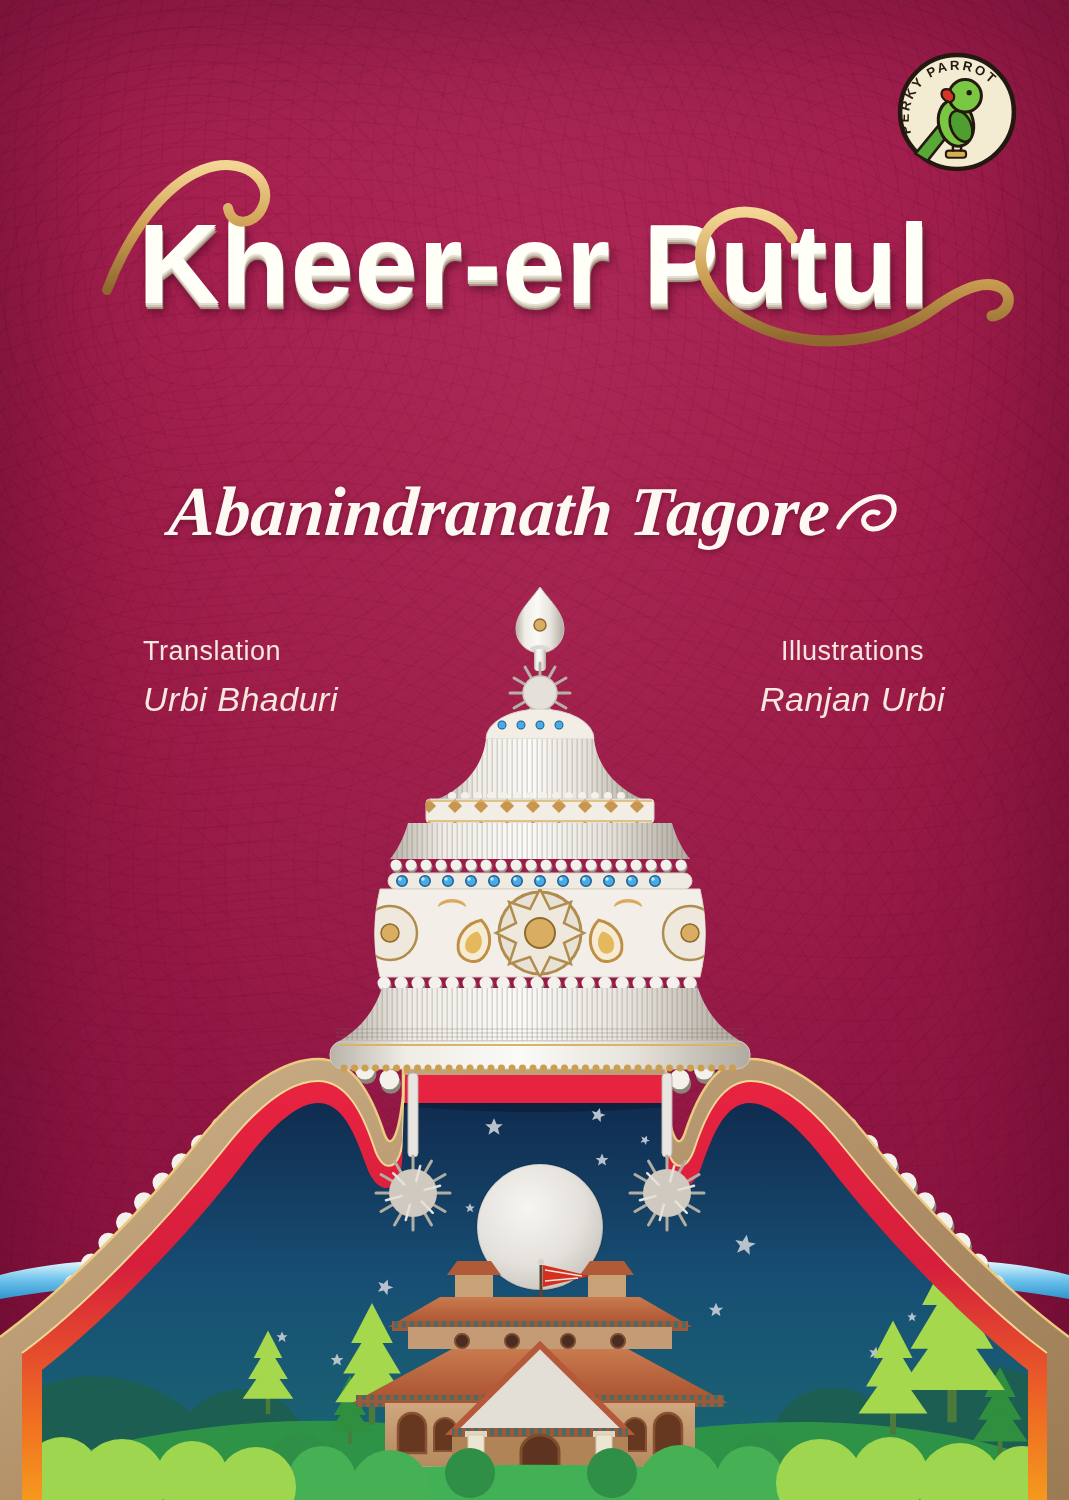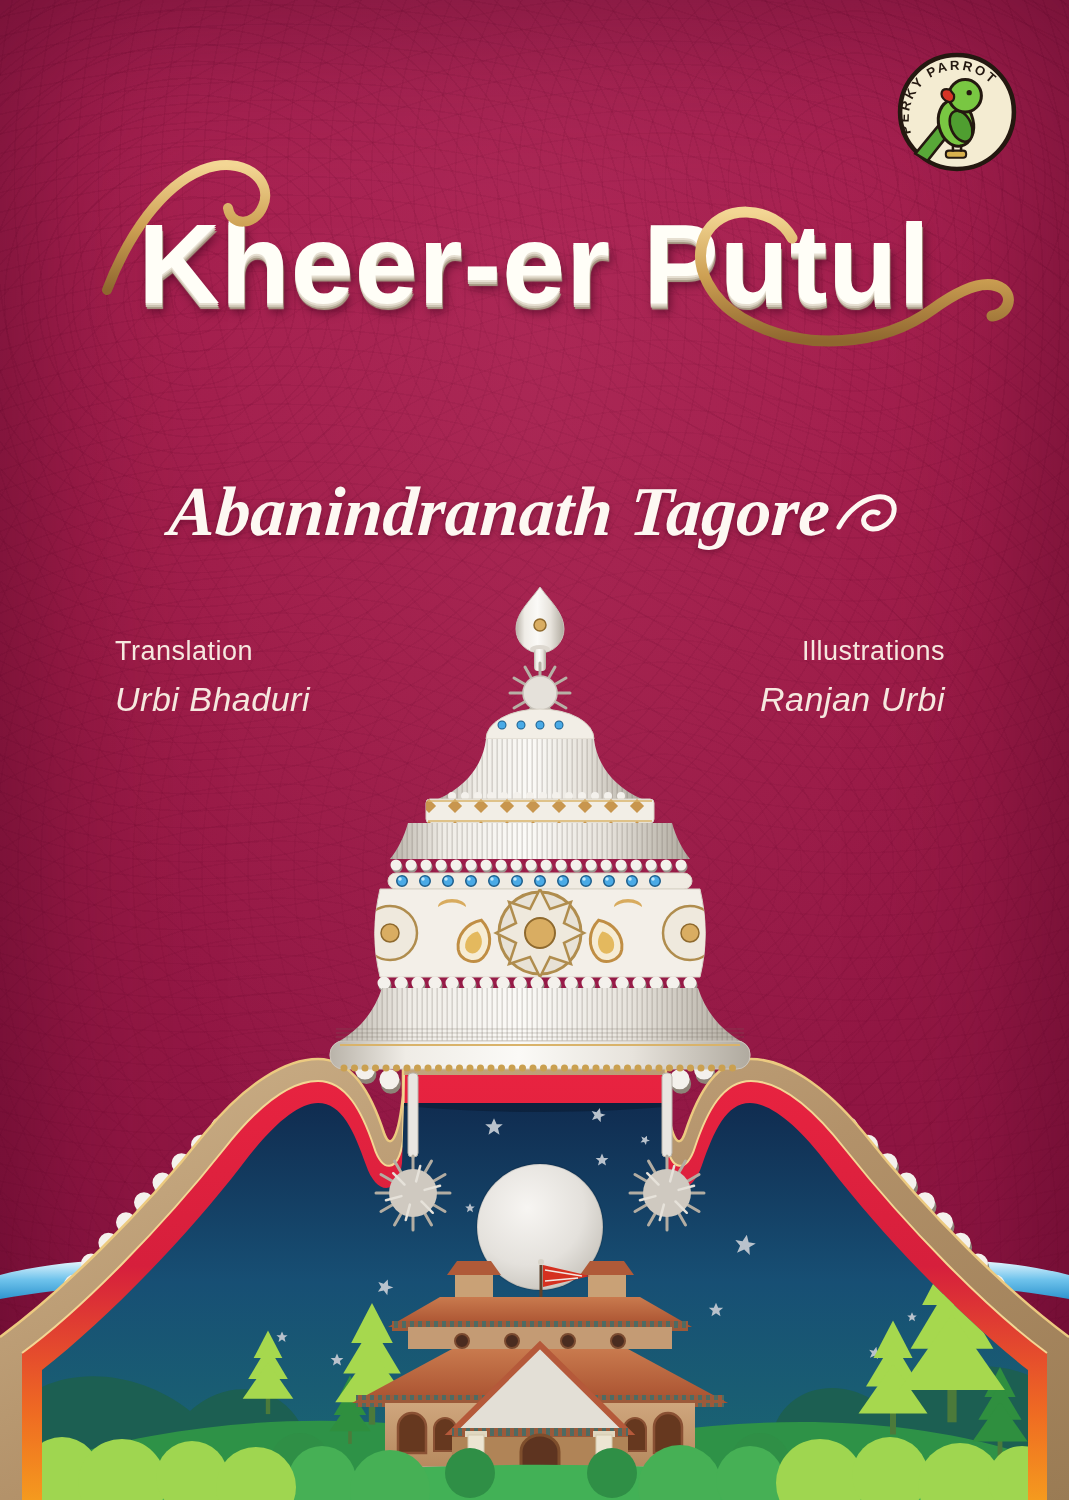--- a/index.html
+++ b/index.html
@@ -29,25 +29,25 @@
     font-family:"Liberation Serif",serif;font-style:italic;
     font-size:40px;color:#fdf3e9;letter-spacing:1px;z-index:3;
   }
   .author{
     left:0;right:0;top:472px;text-align:center;
     font-family:"Liberation Serif",serif;font-style:italic;font-weight:700;
     font-size:70px;color:#fdf8f2;z-index:3;transform:skewX(-4deg);
     text-shadow:0 2px 6px rgba(60,0,26,.45);
   }
   .author svg{vertical-align:-8px;margin-left:6px;}
-  .credit{z-index:3;color:#f6e8df;line-height:1.0;}
+  .credit{z-index:3;color:#f6e8df;line-height:1.0;margin-left:28px;}
   .credit .label{font-size:27px;letter-spacing:.5px;margin-bottom:17px;}
   .credit .name{font-size:34px;letter-spacing:.5px;font-style:italic;}
   .credit-left{left:115px;top:638px;text-align:left;}
-  .credit-right{right:124px;top:638px;text-align:right;}
+  .credit-right{right:124px;top:638px;text-align:center;}
   .logo{right:50px;top:50px;width:124px;height:124px;z-index:4;}
   .flourishes{left:0;top:0;z-index:4;pointer-events:none;}
   .illustration{left:0;top:575px;z-index:2;}
 </style>
 </head>
 <body>
 
 <div class="cover">
 
   <svg class="abs logo" viewBox="0 0 122 122">

